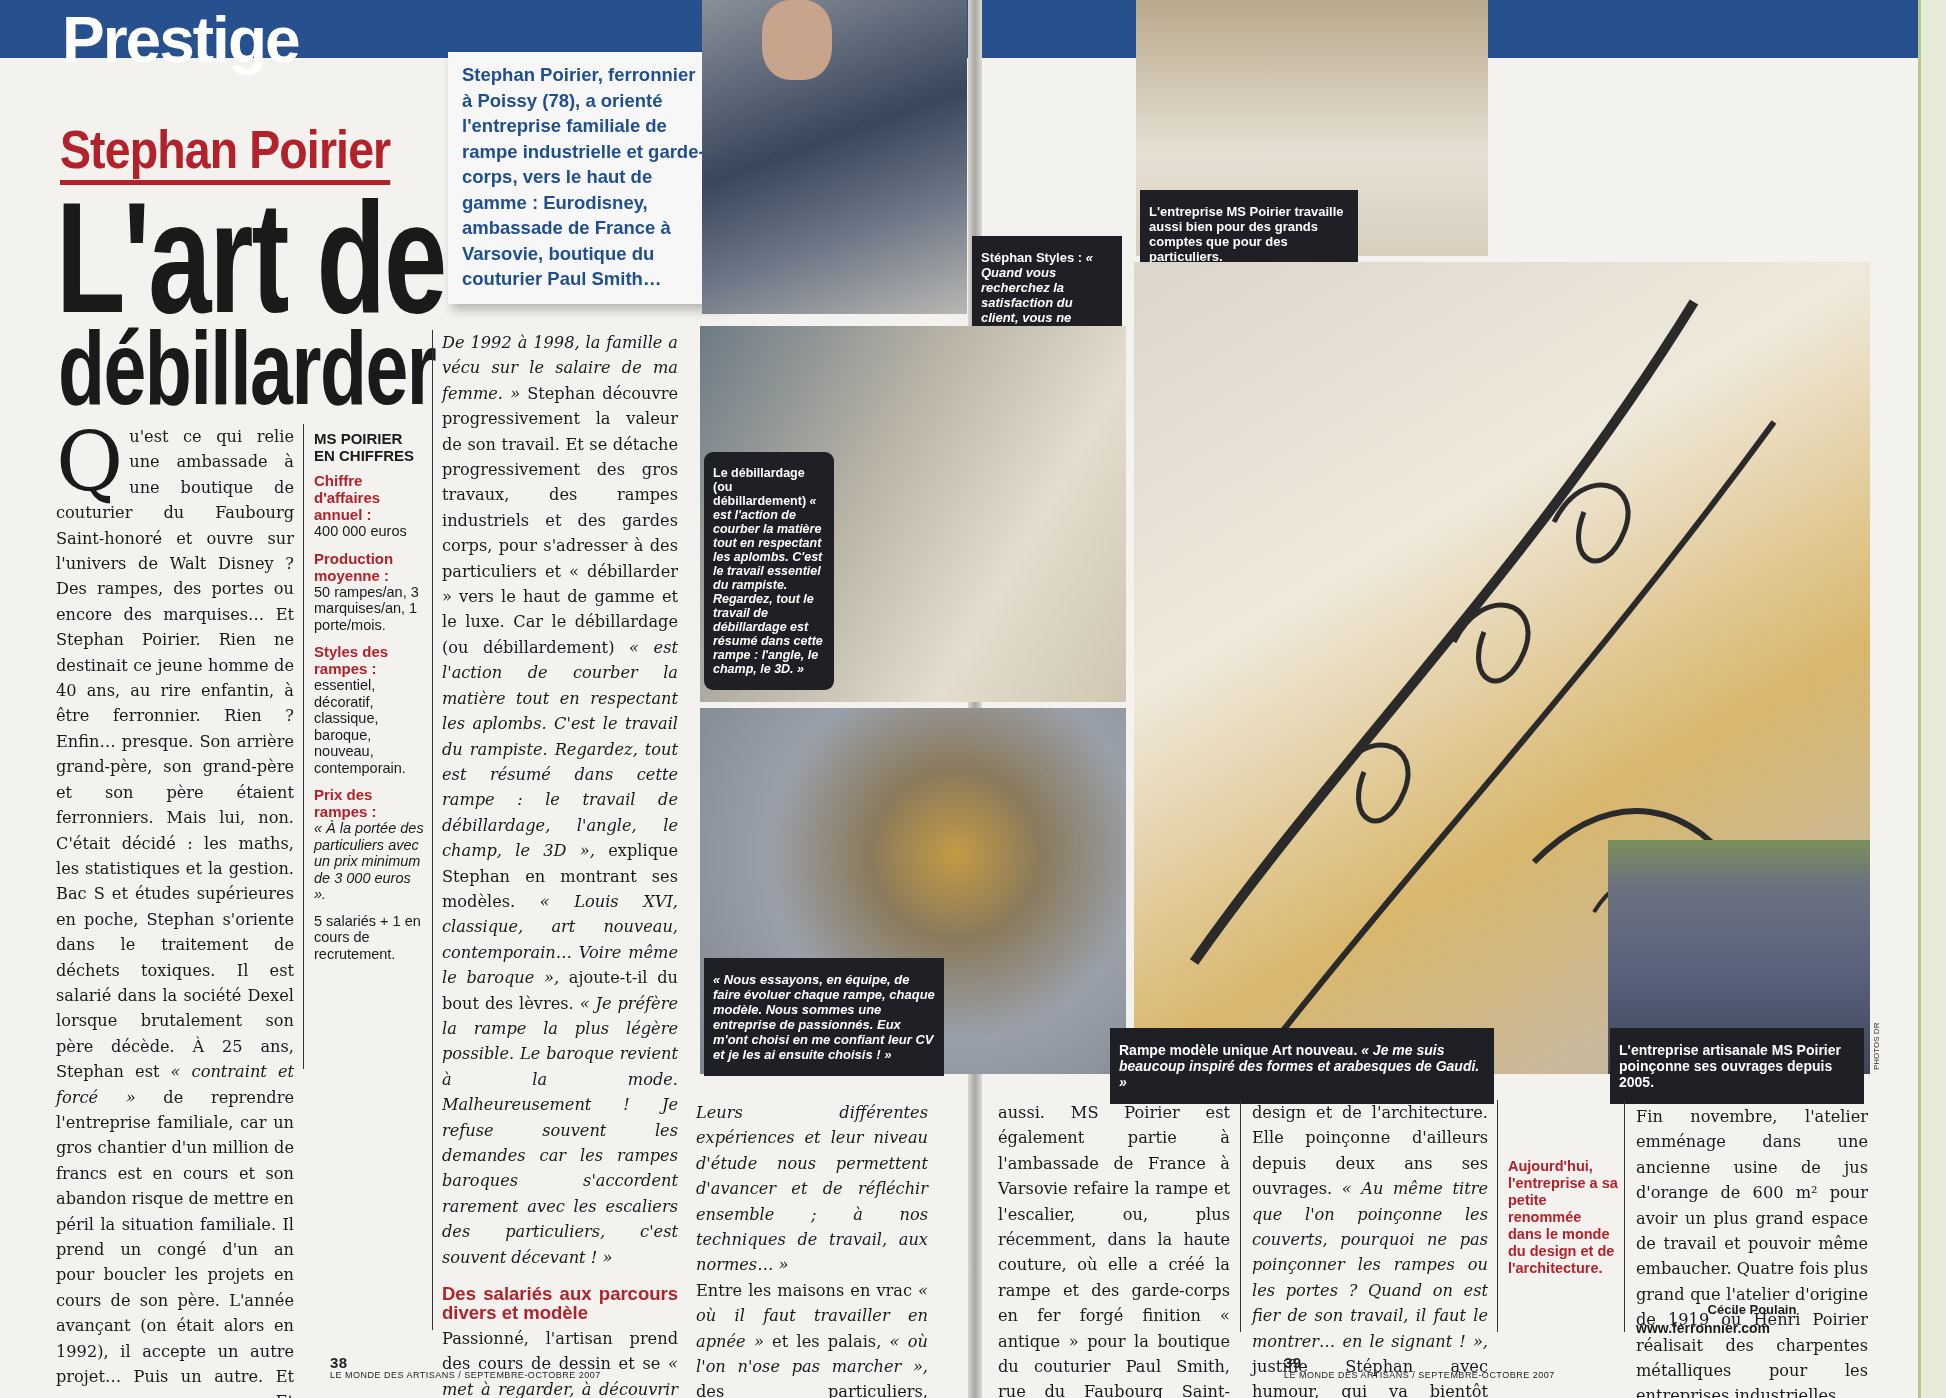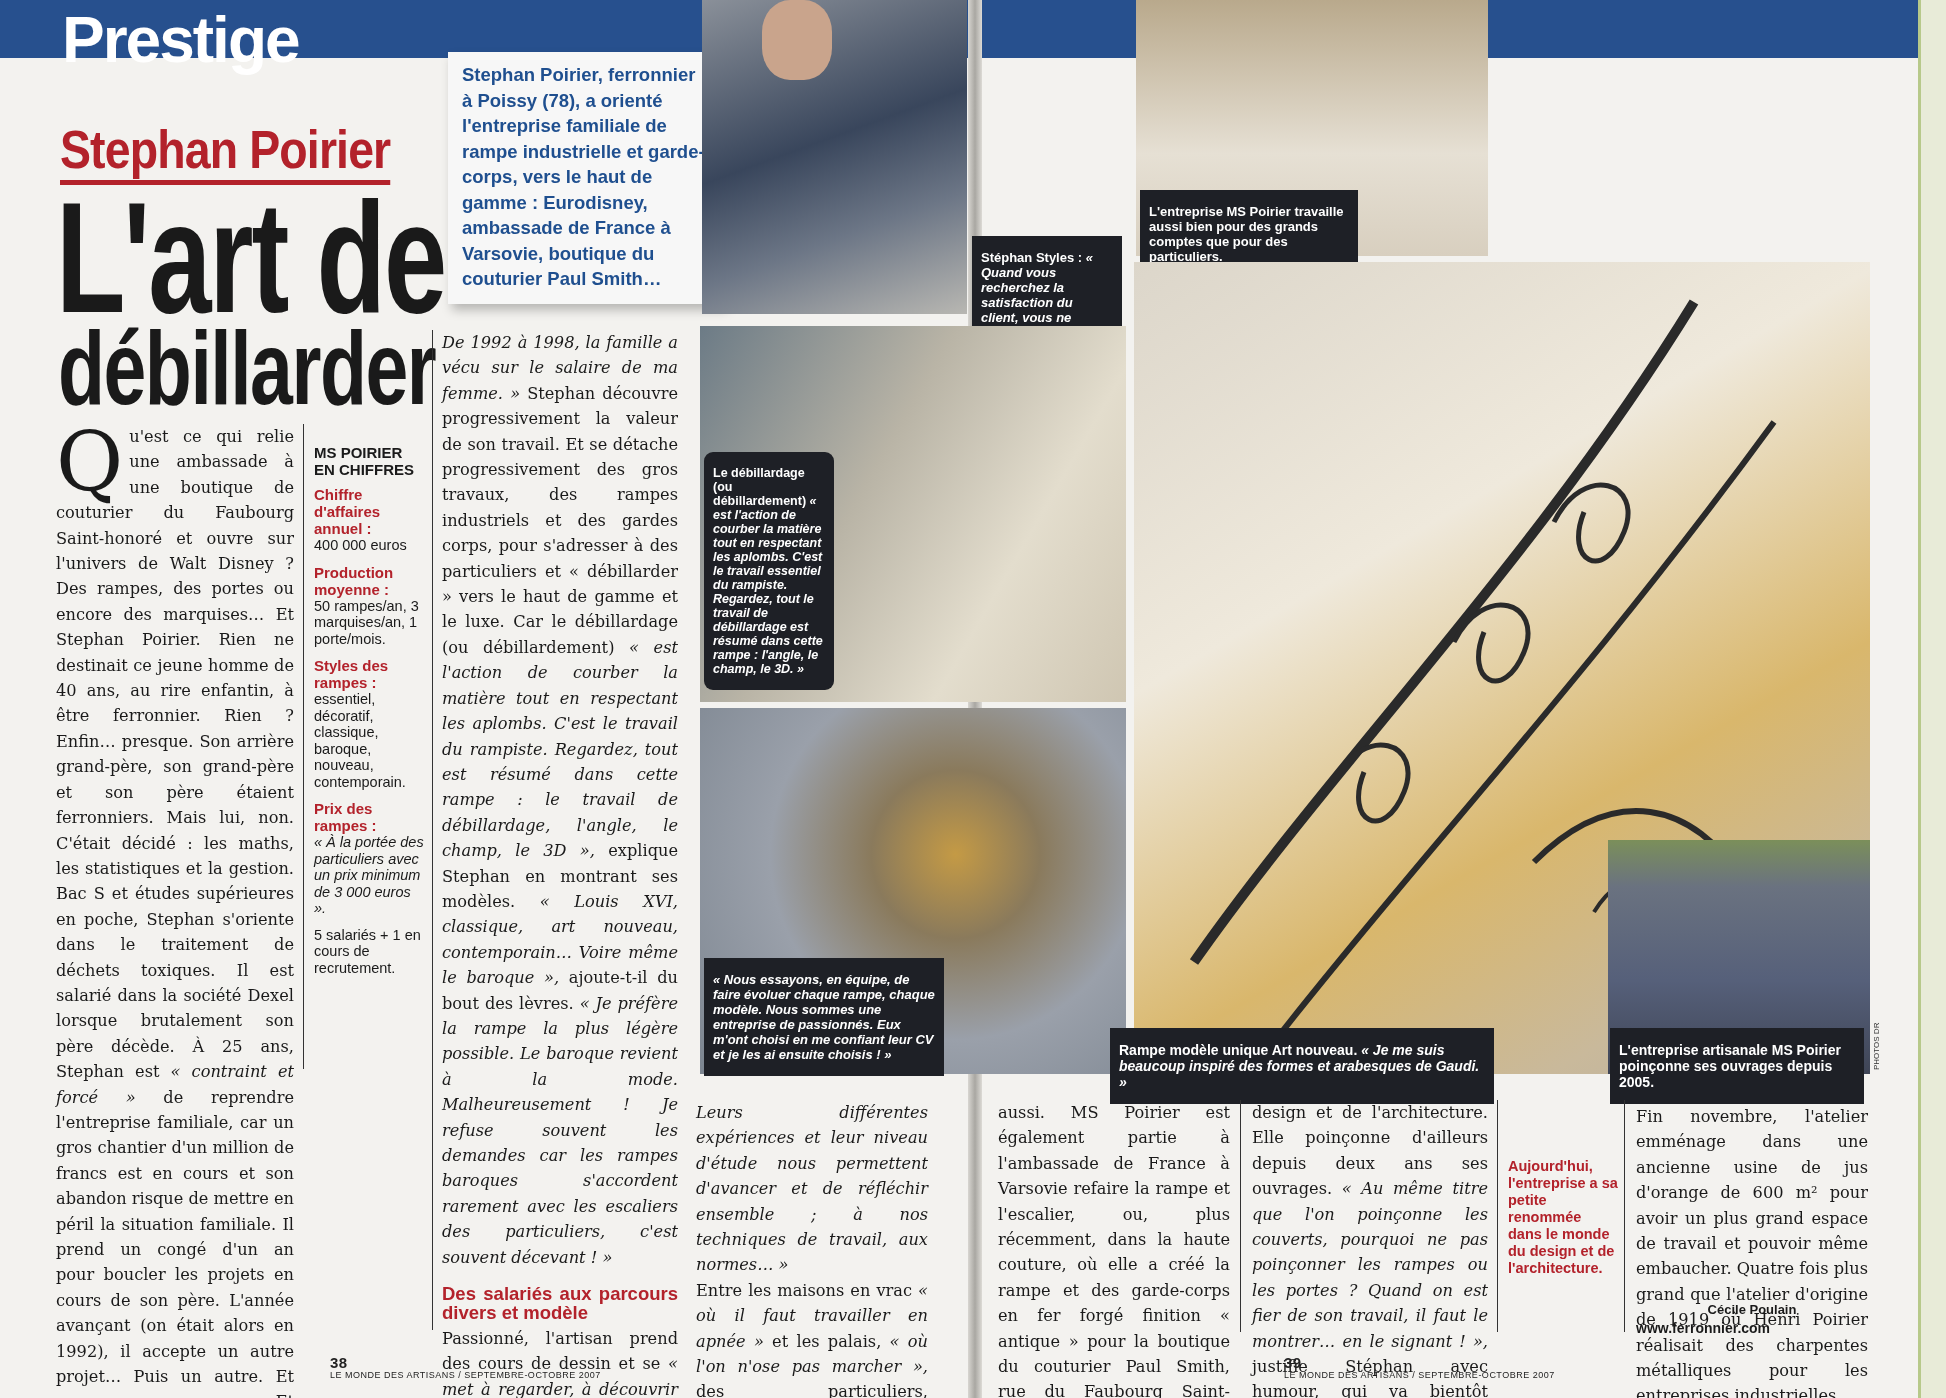--- a/index.html
+++ b/index.html
@@ -51,21 +51,21 @@
   <span>u'est ce qui relie une ambassade à une boutique de couturier du Faubourg Saint-honoré et ouvre sur l'univers de Walt Disney ? Des rampes, des portes ou encore des marquises… Et Stephan Poirier. Rien ne destinait ce jeune homme de 40 ans, au rire enfantin, à être ferronnier. Rien ? Enfin… presque. Son arrière grand-père, son grand-père et son père étaient ferronniers. Mais lui, non. C'était décidé : les maths, les statistiques et la gestion. Bac S et études supérieures en poche, Stephan s'oriente dans le traitement de déchets toxiques. Il est salarié dans la société Dexel lorsque brutalement son père décède. À 25 ans, Stephan est</span>
   <i class="q">« contraint et forcé »</i>
   <span>de reprendre l'entreprise familiale, car un gros chantier d'un million de francs est en cours et son abandon risque de mettre en péril la situation familiale. Il prend un congé d'un an pour boucler les projets en cours de son père. L'année avançant (on était alors en 1992), il accepte un autre projet… Puis un autre. Et encore un nouveau. Et démissionne finalement de Dexel.</span>
   
   
   
 </div>
 
 <div class="abs vrule" style="left:303px; top:424px; height:645px;"></div>
 
-<div class="abs side" style="left:314px; top:444px; width:110px;">
+<div class="abs side" style="left:314px; top:430px; width:110px;">
   <h4>MS POIRIER EN CHIFFRES</h4>
   <div class="blk">
     <div class="lbl">Chiffre d'affaires annuel :</div>
     <div>400 000 euros</div>
   </div>
   <div class="blk">
     <div class="lbl">Production moyenne :</div>
     <div>50 rampes/an, 3 marquises/an, 1 porte/mois.</div>
   </div>
   <div class="blk">

